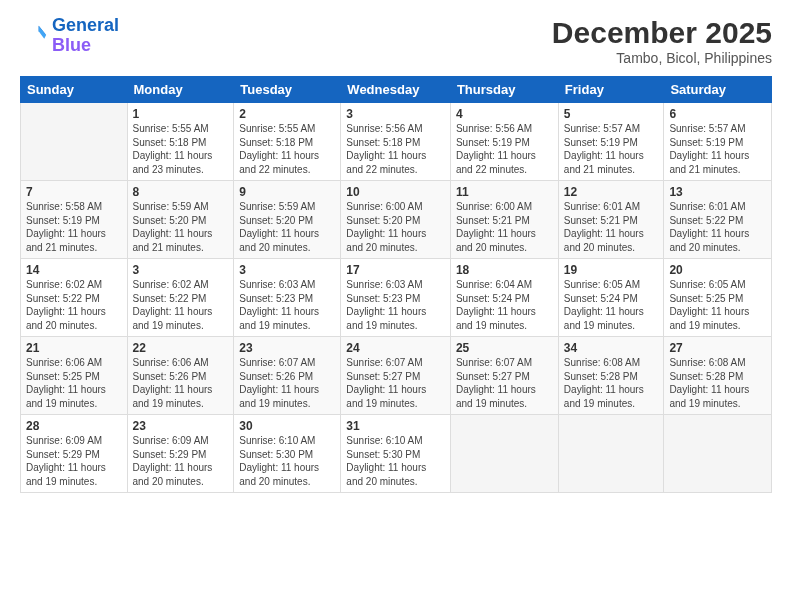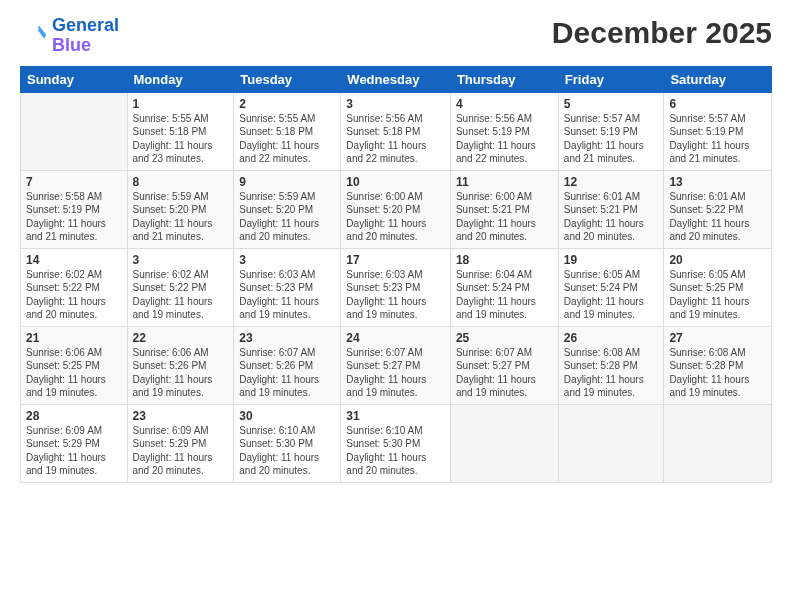--- a/index.html
+++ b/index.html
@@ -107,20 +107,21 @@
         <polygon points="20,4 28,14 20,10 20,4" fill="#1565c0"></polygon>
         <polygon points="20,4 28,14 26,18 20,10" fill="#42a5f5"></polygon>
       </svg>
       <div class="logo-text">
         <div><span>General</span></div>
         <div><span style="color:#8b5cf6">Blue</span></div>
       </div>
     </div>
     <div class="title-area">
       <div class="main-title">December 2025</div>
+      <div class="subtitle">Tambo, Bicol, Philippines</div>
     </div>
   </div>
 
   <table class="calendar">
     <thead>
       <tr>
       <th>Sunday</th>
           <th>Monday</th>
           <th>Tuesday</th>
           <th>Wednesday</th>
@@ -307,21 +308,21 @@
 and 19 minutes.</div>
           </td>
           <td>
             <span class="day-num">25</span>
             <div class="day-info" style="white-space: pre-line;">Sunrise: 6:07 AM
 Sunset: 5:27 PM
 Daylight: 11 hours
 and 19 minutes.</div>
           </td>
           <td>
-            <span class="day-num">26</span>
+            <span class="day-num">34</span>
             <div class="day-info" style="white-space: pre-line;">Sunrise: 6:08 AM
 Sunset: 5:28 PM
 Daylight: 11 hours
 and 19 minutes.</div>
           </td>
           <td>
             <span class="day-num">27</span>
             <div class="day-info" style="white-space: pre-line;">Sunrise: 6:08 AM
 Sunset: 5:28 PM
 Daylight: 11 hours

